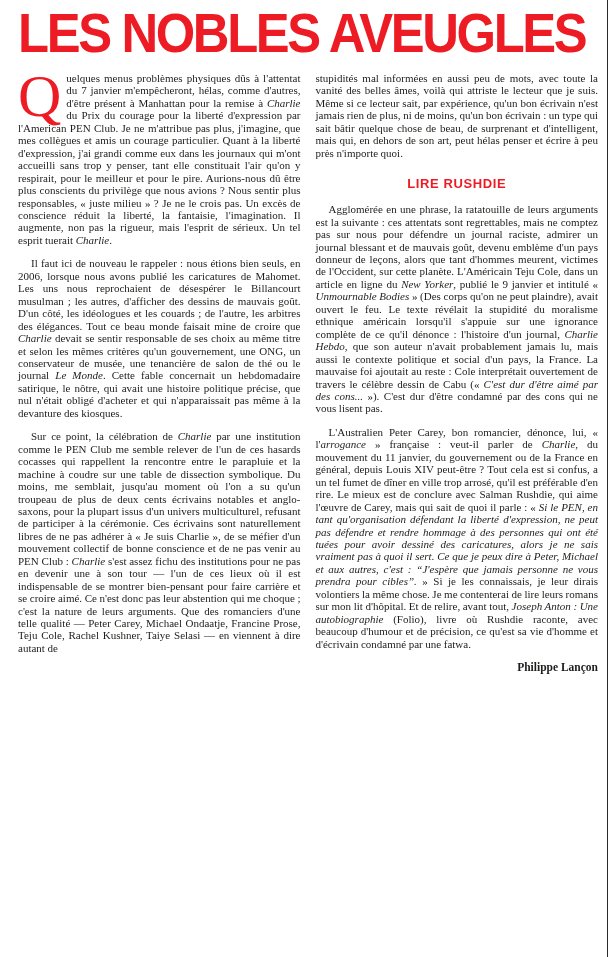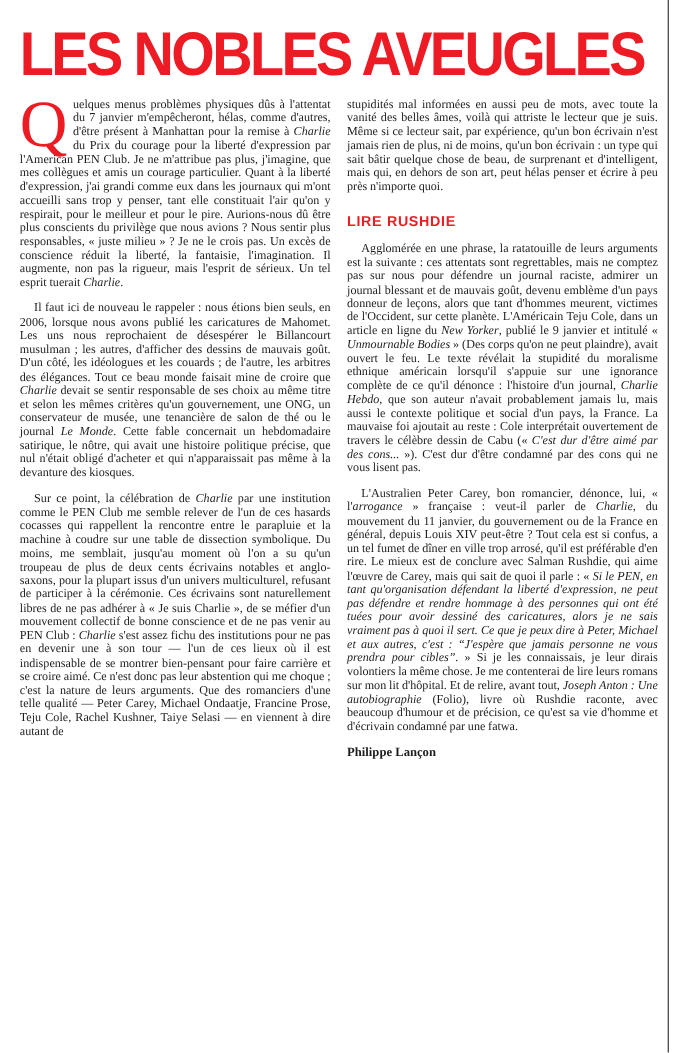--- a/index.html
+++ b/index.html
@@ -7,21 +7,21 @@
     --ink:#1d1d1b;
   }
   *{margin:0;padding:0;box-sizing:border-box;}
   html,body{background:#ffffff;}
   body{
     width:614px;height:957px;
     position:relative;overflow:hidden;
     font-family:"Liberation Serif",serif;
     color:var(--ink);
   }
-  .page{padding:21px 16px 0 18px;}
+  .page{padding:4px 16px 0 18px;}
   .headline{
     font-family:"Liberation Sans",sans-serif;
     font-weight:bold;
     color:var(--accent);
     font-size:54px;
     line-height:1.0;
     letter-spacing:-2.5px;
     white-space:nowrap;
     transform:scaleX(.94) scaleY(1.04);
     transform-origin:left top;
@@ -47,26 +47,27 @@
     line-height:47px;
     height:48px;
     padding:1px 5px 0 0;
   }
   .subhead{
     font-family:"Liberation Sans",sans-serif;
     font-weight:bold;
     color:var(--accent);
     font-size:13px;
     letter-spacing:.6px;
+    text-align:center;
     margin:17px 0 12px 0;
   }
   .byline{
     font-size:11.5px;
     font-weight:bold;
-    text-align:left;
+    text-align:right;
     margin-top:1px;
   }
   .edge-rule{
     position:absolute;
     top:0;bottom:0;right:6px;
     width:1px;
     background:#2a2a2a;
   }
 </style>
 </head>

